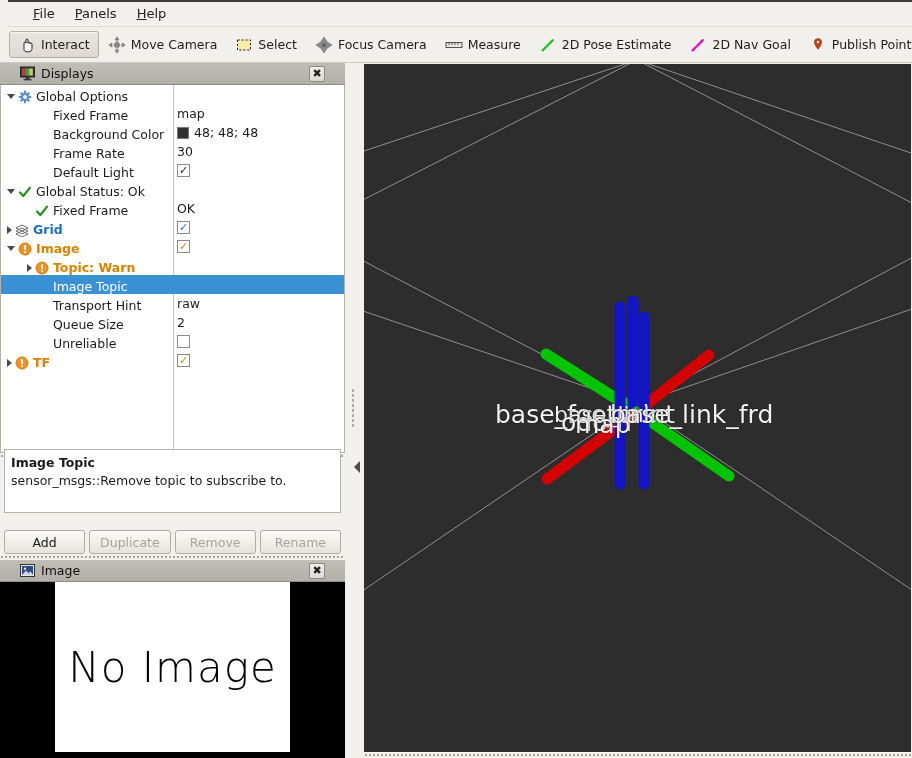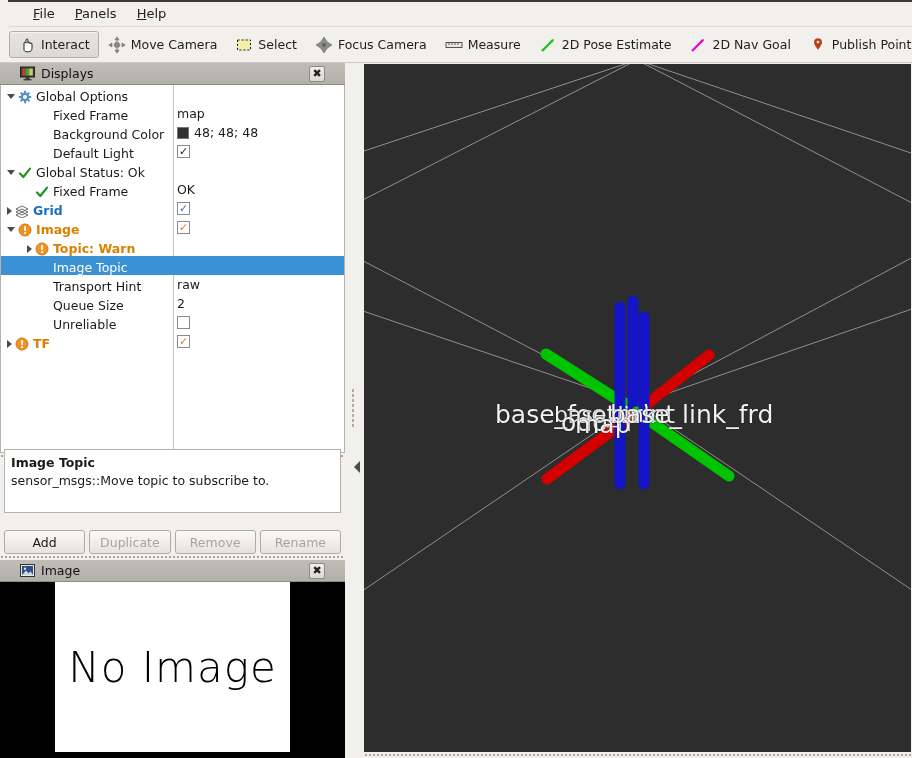--- a/index.html
+++ b/index.html
@@ -379,20 +379,32 @@
               <span class="swatch" style="background: rgb(48, 48, 48);"></span>
               <span>48; 48; 48</span>
             </div>
           </div>
           <div class="trow">
             <div style="display: flex; align-items: center; padding-left: 26px;">
               <span class="twist none"></span>
               <span style="display: flex; align-items: center;">
                 <span class="tico"></span>
               </span>
+              <span class="tlabel">Frame Rate</span>
+            </div>
+            <div class="tval">
+              <span>30</span>
+            </div>
+          </div>
+          <div class="trow">
+            <div style="display: flex; align-items: center; padding-left: 26px;">
+              <span class="twist none"></span>
+              <span style="display: flex; align-items: center;">
+                <span class="tico"></span>
+              </span>
               <span class="tlabel">Default Light</span>
             </div>
             <div class="tval">
               <span class="cb dark">✓</span>
             </div>
           </div>
           <div class="trow">
             <div style="display: flex; align-items: center; padding-left: 6px;">
               <span class="twist open"></span>
               <span style="display: flex; align-items: center;">
@@ -528,21 +540,21 @@
               <span class="cb gold">✓</span>
             </div>
           </div>
         </div>
     </div>
 
     <div id="splitdots"></div>
 
     <div id="descbox">
       <div class="dt">Image Topic</div>
-      <div>sensor_msgs::Move topic to subscribe to.</div>
+      <div>sensor_msgs::Remove topic to subscribe to.</div>
     </div>
 
     <div id="btnrow">
       <button class="gbtn">Add</button>
       <button class="gbtn disabled">Duplicate</button>
       <button class="gbtn disabled">Remove</button>
       <button class="gbtn disabled">Rename</button>
     </div>
 
     <div id="imgpanel">

